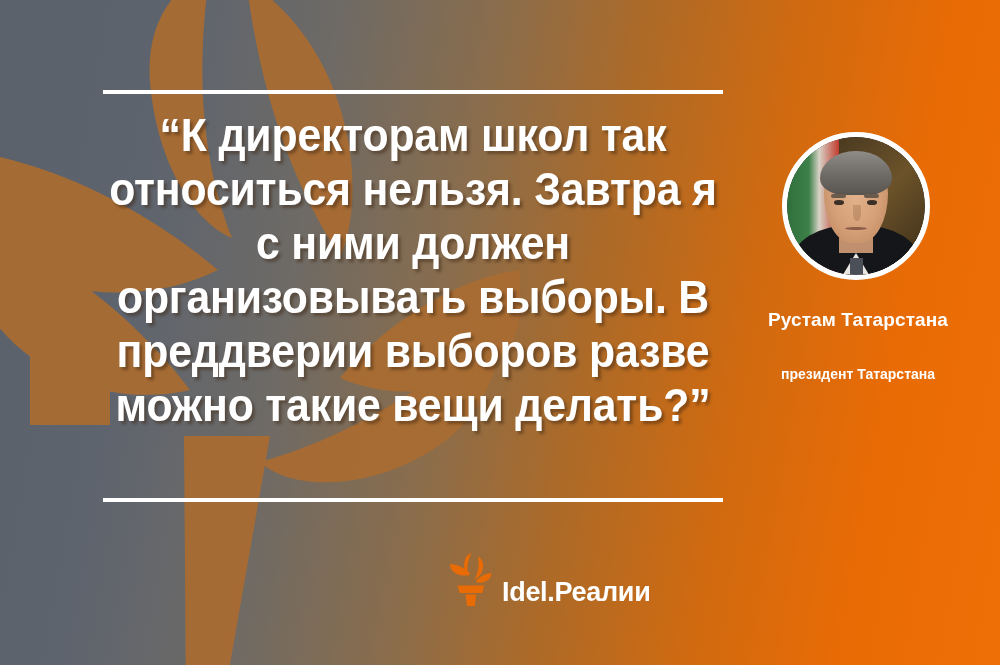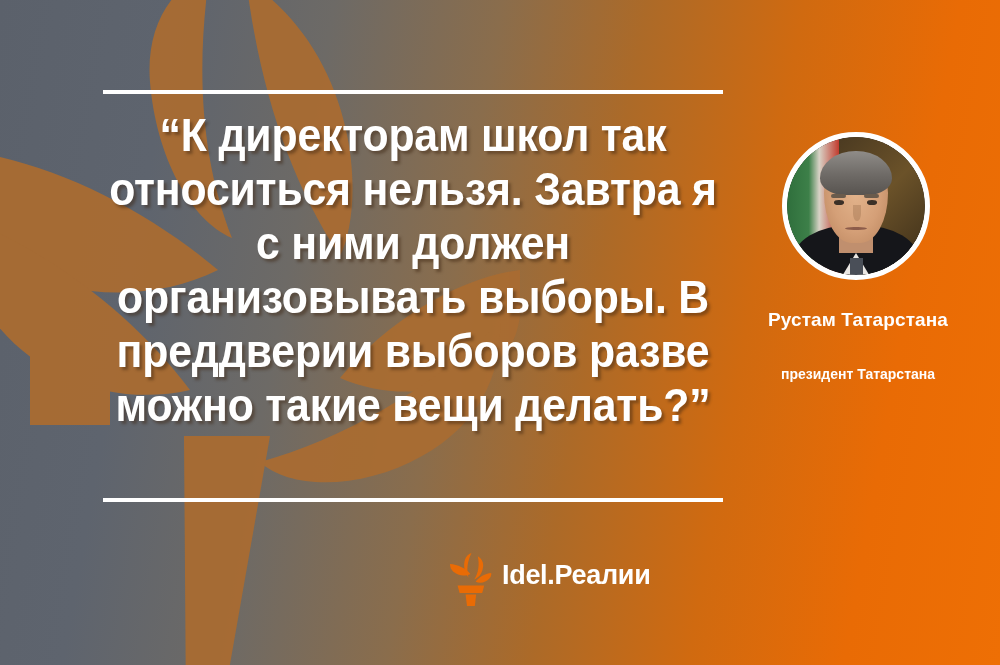--- a/index.html
+++ b/index.html
@@ -168,21 +168,21 @@
     line-height: 24px;
   }
   #person-role .rline { display: block; }
 
   
   #logo {
     position: absolute;
     left: 448px;
     top: 552px;
     display: flex;
-    align-items: flex-start;
+    align-items: flex-end;
     gap: 8px;
   }
   #logo-mark { width: 46px; height: 54px; display: block; }
   #logo-text {
     color: #ffffff;
     font-weight: bold;
     font-size: 27px;
     letter-spacing: -0.3px;
     line-height: 1;
     padding-top: 10px;

